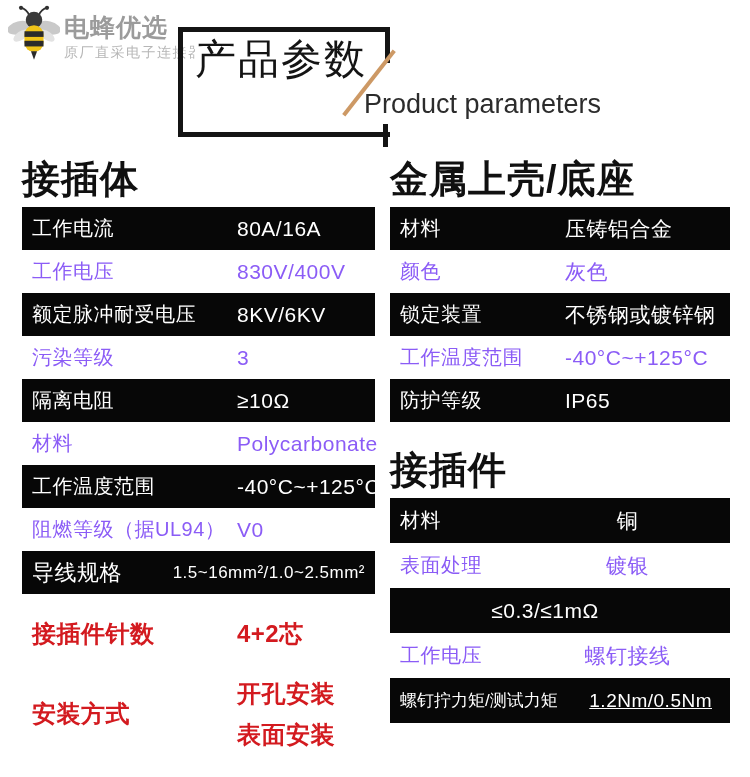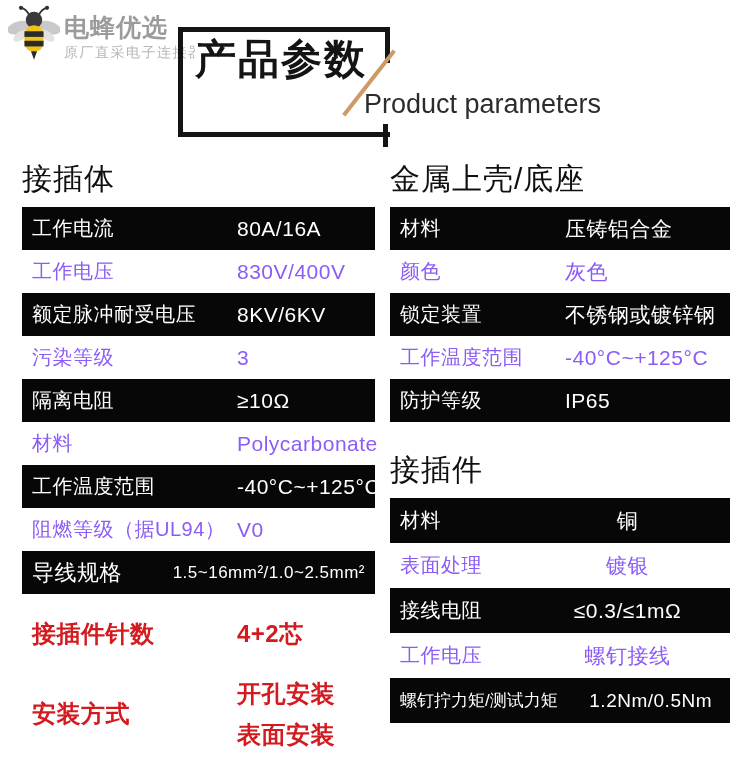--- a/index.html
+++ b/index.html
@@ -13,51 +13,51 @@
   .brand { margin-left: 4px; padding-top: 9px; }
   .brand-name { font-size: 25px; color: #9b9b9b; font-weight: 700; letter-spacing: 1px; }
   .brand-tagline { font-size: 14px; color: #b6b6b6; letter-spacing: 1.5px; text-align: right; }
 
   
   .title-box { position: absolute; left: 178px; top: 27px; width: 212px; height: 110px;
                border: 5px solid #141414; border-right: none; background: transparent; z-index: 1; }
   .rb-top    { position: absolute; left: 385px; top: 27px;  width: 5px; height: 36px; background: #141414; z-index: 1; }
   .rb-bottom { position: absolute; left: 383px; top: 119px; width: 5px; height: 28px; background: #141414; z-index: 1; }
   .title-cn { position: absolute; left: 195px; top: 36px; font-size: 41px; line-height: 46px;
-              color: #141414; font-weight: 700; letter-spacing: 2px; z-index: 2; background: #fff; }
+              color: #141414; font-weight: 400; letter-spacing: 2px; z-index: 2; background: #fff; }
   .title-en { position: absolute; left: 356px; top: 87px; font-size: 27px; color: #2c2c2c;
               background: #fff; padding: 2px 6px 4px 8px; z-index: 3; }
   .title-slash { position: absolute; left: 367px; top: 42px; width: 4px; height: 82px;
                  background: var(--slash, #cd9965); transform: rotate(38deg); z-index: 4; }
 
   
   .col { position: absolute; top: 162px; }
   .col-left  { left: 22px;  width: 353px; }
   .col-right { left: 390px; width: 340px; }
-  .section-title { font-size: 30px; color: #101010; font-weight: 400; line-height: 34px;
+  .section-title { font-size: 38px; color: #101010; font-weight: 700; line-height: 34px;
                    margin-bottom: 11px; letter-spacing: 1px; }
   .section + .section { margin-top: 31px; }
 
   .row { display: flex; align-items: center; height: 43px; padding: 0 10px;
          font-size: 20px; color: #8b5cf6; letter-spacing: 0.5px; }
   [data-rows="2"] .row { height: 45px; }
   .row .label { flex: 0 0 205px; }
   .col-right .row .label { flex: 0 0 165px; }
   .row .value { flex: 1 1 auto; font-size: 21px; }
   [data-rows="2"] .row .value { text-align: center; padding-right: 30px; }
 
   .row-black { background: var(--rowblack, #070707); color: #ffffff; }
   .row-black .value { font-weight: 400; }
   .row-white { background: #ffffff; }
 
   .row.compact { justify-content: space-between; }
   .row.compact .label { flex: 0 0 auto; }
   .row.compact .value { flex: 0 0 auto; font-size: 17px; text-align: right; padding-right: 0; margin-left: 11px; }
   [data-rows="2"] .row.compact .label { font-size: 17px; letter-spacing: 0; }
-  [data-rows="2"] .row.compact .value { font-size: 19px; padding-right: 8px; }
+  [data-rows="2"] .row.compact .value { font-size: 19px; padding-right: 8px; text-decoration: underline; }
   [data-rows="0"] .row.compact .label { font-size: 22px; }
 
   .row-red { background: #fff; color: var(--red, #d31a1f); height: 52px; margin-top: 14px; }
   .row-red .label { font-size: 24px; font-weight: 700; }
   .row-red .value { font-size: 24px; font-weight: 700; }
   .row-red.multi { height: 92px; margin-top: 8px; }
   .row-red .vline { line-height: 41px; }
 </style>
 </head>
 <body>
@@ -179,21 +179,20 @@
       <div class="rows" data-rows="2">
           <div class="row row-black">
     <span class="label">材料</span>
     <span class="value">铜</span>
   </div>
           <div class="row row-white">
     <span class="label">表面处理</span>
     <span class="value">镀银</span>
   </div>
           <div class="row row-black">
-    <span class="label">接线电阻</span>
     <span class="value">≤0.3/≤1mΩ</span>
   </div>
           <div class="row row-white">
     <span class="label">工作电压</span>
     <span class="value">螺钉接线</span>
   </div>
           <div class="row row-black compact">
     <span class="label">螺钉拧力矩/测试力矩</span>
     <span class="value">1.2Nm/0.5Nm</span>
   </div>

